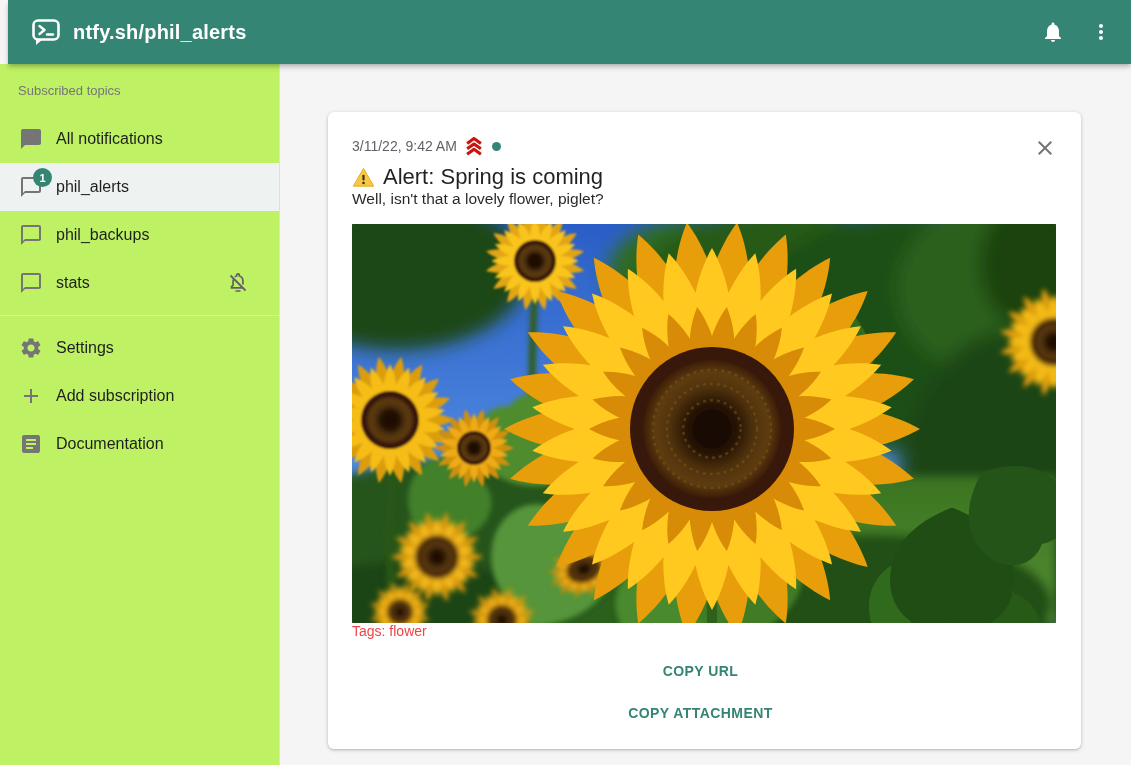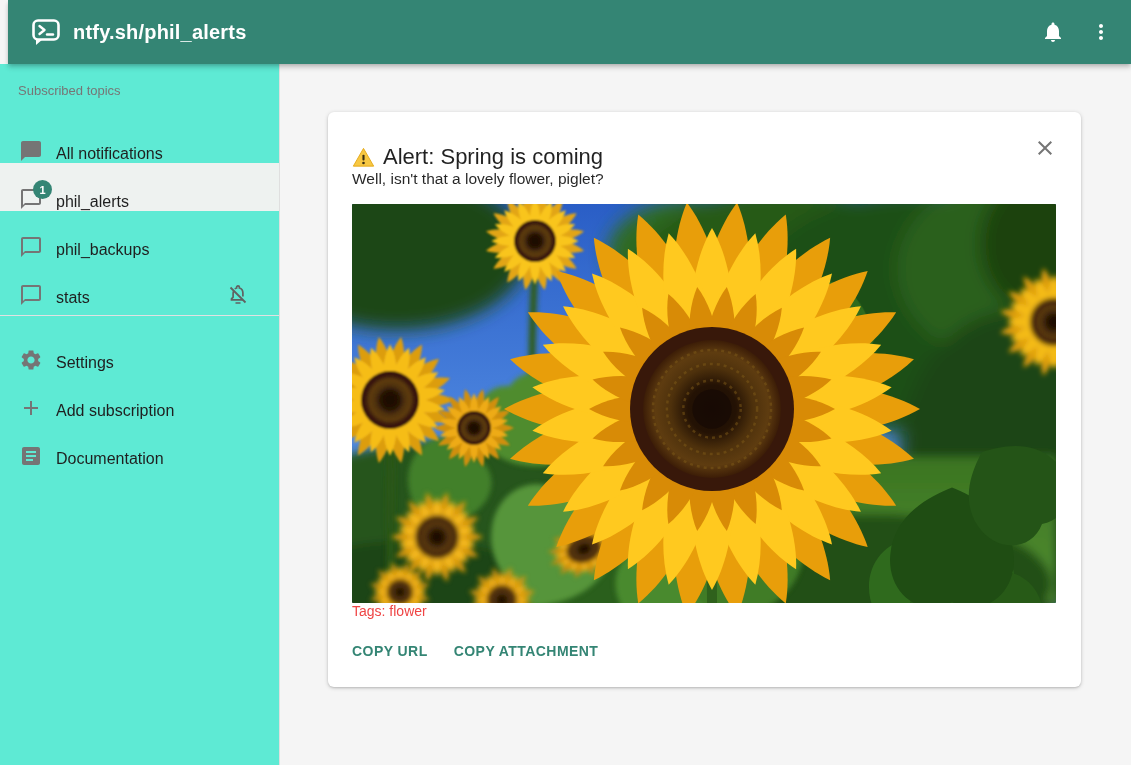--- a/index.html
+++ b/index.html
@@ -13,23 +13,23 @@
     box-shadow:0 2px 4px -1px rgba(0,0,0,.2), 0 4px 5px 0 rgba(0,0,0,.14); }
   .appbar .logo { margin-left:23px; width:30px; height:30px; flex:none; }
   .appbar .title { color:#fff; font-size:20px; font-weight:700; margin-left:12px; letter-spacing:.2px; }
   .appbar .spacer { flex:1; }
   .iconbtn { width:48px; height:48px; display:flex; align-items:center; justify-content:center;
     border:none; background:transparent; cursor:pointer; }
   .appbar .iconbtn:last-child { margin-right:6px; }
 
   
   .sidebar { position:absolute; left:0; top:64px; bottom:0; width:280px;
-    background:#5eead4; border-right:1px solid #dfdfdf; }
+    background:#bef264; border-right:1px solid #dfdfdf; }
   .section-label { color:#767676; font-size:13px; padding:19px 0 17px 18px; }
-  .nav-item { height:48px; display:flex; align-items:flex-end; padding:0 16px 0 19px;
+  .nav-item { height:48px; display:flex; align-items:center; padding:0 16px 0 19px;
     cursor:pointer; position:relative; }
   .nav-item.selected { background:#eef2f0; }
   .nav-item .nicon { width:24px; height:24px; flex:none; position:relative; }
   .nav-item .nlabel { margin-left:13px; font-size:16px; color:#1f1f1f; }
   .nav-item .trail { margin-left:auto; margin-right:13px; width:24px; height:24px; }
   .badge { position:absolute; top:-7px; right:-9px; min-width:19px; height:19px;
     border-radius:10px; background:#348574; color:#fff; font-size:11px; font-weight:700;
     display:flex; align-items:center; justify-content:center; padding:0 4px; }
   .divider { height:1px; background:#e1e1e1; margin:8px 0; }
 
@@ -44,21 +44,21 @@
   .unread-dot { width:9px; height:9px; border-radius:50%; background:#348574; margin-left:7px; }
   .close-btn { position:absolute; right:24px; top:24px; width:24px; height:24px;
     border:none; background:transparent; cursor:pointer; padding:0; }
   .ntitle { margin-top:8px; font-size:22px; font-weight:400; color:rgba(0,0,0,.87);
     display:flex; align-items:center; gap:8px;text-align:right; }
   .ntitle .warn { width:23px; height:23px; flex:none; }
   .nbody { font-size:15.5px; color:rgba(0,0,0,.85); }
   .attachment { margin-top:16px; width:704px; height:399px; display:block;
     border-radius:1px; cursor:pointer; }
   .tags { font-size:14px; color:#ef4444; }
-  .actions { margin-top:16px; display:flex; gap:10px; margin-left:-8px; }
+  .actions { margin-top:16px; display:flex; gap:10px; margin-left:-8px;flex-direction:column; }
   .textbtn { border:none; background:transparent; color:#348574; font-size:14px;
     font-weight:700; letter-spacing:.45px; padding:8px; cursor:pointer;
     font-family:inherit; border-radius:4px; }
 </style>
 </head>
 <body>
 
 <header class="appbar">
   <svg class="logo" viewBox="0 0 30 30">
     <rect x="2.5" y="3.5" width="25" height="19" rx="4.5" fill="none" stroke="#fff" stroke-width="2.6"></rect>
@@ -152,20 +152,29 @@
           <path fill="#757575" d="M19 3H5c-1.1 0-2 .9-2 2v14c0 1.1.9 2 2 2h14c1.1 0 2-.9 2-2V5c0-1.1-.9-2-2-2zm-5 14H7v-2h7v2zm3-4H7v-2h10v2zm0-4H7V7h10v2z"></path>
         </svg>
     </span>
     <span class="nlabel">Documentation</span>
   </div>
 </nav>
 
 <main class="main">
   <section class="card">
 
+    <div class="meta-row">
+      <span class="timestamp">3/11/22, 9:42 AM</span>
+      <svg class="prio-icon" viewBox="0 0 24 24" fill="none" stroke="#c9150e" stroke-width="3.4" stroke-linejoin="round">
+        <polyline points="4.5,9.2 12,3.8 19.5,9.2"></polyline>
+        <polyline points="4.5,15.1 12,9.7 19.5,15.1"></polyline>
+        <polyline points="4.5,21 12,15.6 19.5,21"></polyline>
+      </svg>
+      <span class="unread-dot"></span>
+    </div>
 
     <button class="close-btn">
       <svg width="24" height="24" viewBox="0 0 24 24">
         <path fill="#757575" d="M19 6.41 17.59 5 12 10.59 6.41 5 5 6.41 10.59 12 5 17.59 6.41 19 12 13.41 17.59 19 19 17.59 13.41 12z"></path>
       </svg>
     </button>
 
     <h2 class="ntitle">
       <svg class="warn" viewBox="0 0 24 24">
         <path d="M12 2.5 L22.6 21 H1.4 Z" fill="#f7c843" stroke="#e5a816" stroke-width="1" stroke-linejoin="round"></path>

